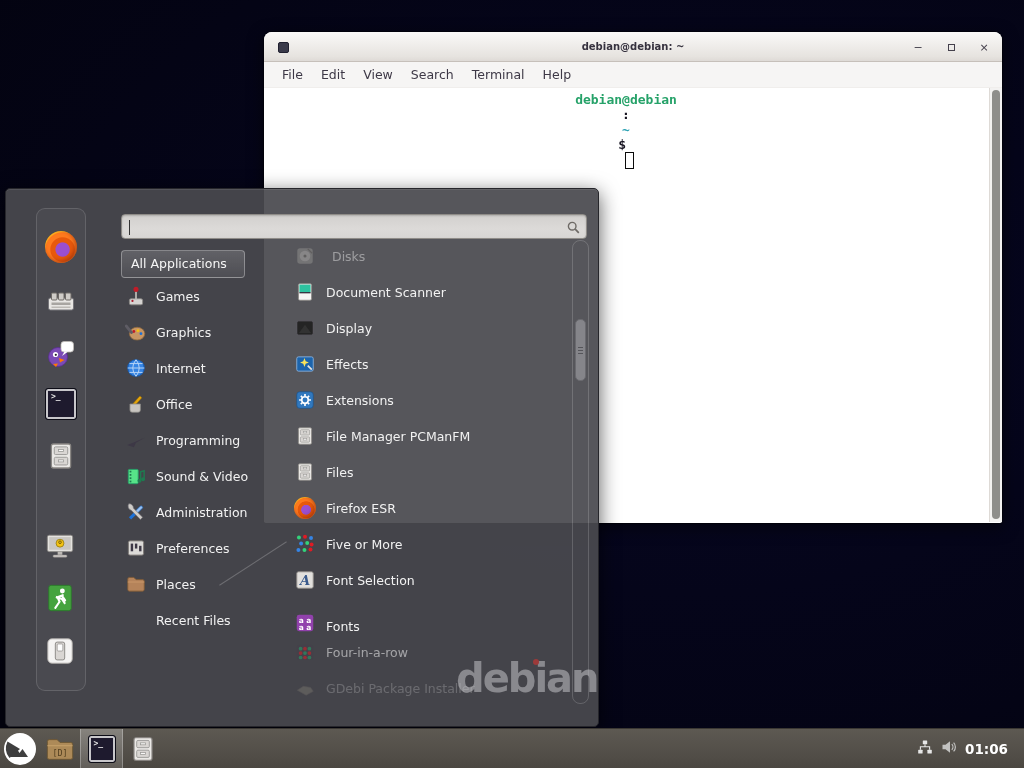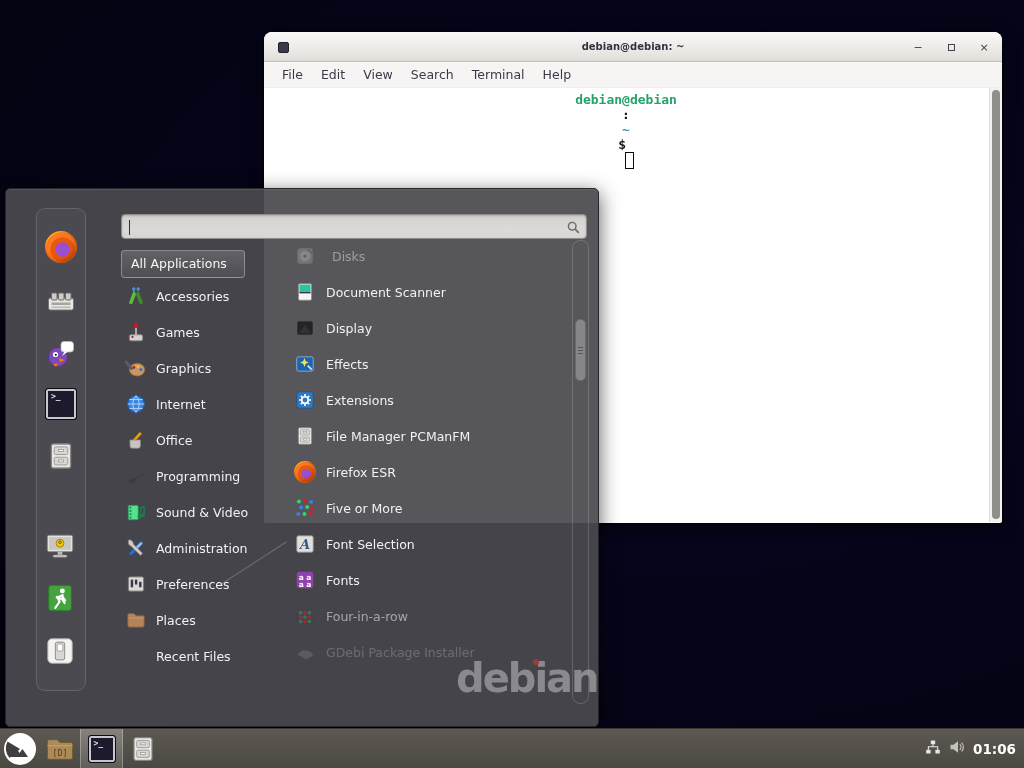--- a/index.html
+++ b/index.html
@@ -145,21 +145,21 @@
   }
   .tb-left { display:flex; align-items:center; height:40px; }
   .tb-btn { height:40px; display:flex; align-items:center; justify-content:center; }
   .tb-menu-btn { width:40px; }
   .tb-folder { width:40px; }
   .tb-task-active {
     width:43px; background:linear-gradient(rgba(255,255,255,.25), rgba(255,255,255,.12));
     border-left:1px solid rgba(255,255,255,.28); border-right:1px solid rgba(255,255,255,.28);
   }
   .tb-cabinet { width:40px; }
-  .tb-right { margin-left:auto; display:flex; align-items:center; gap:8px; padding-right:8px; height:40px; }
+  .tb-right { margin-left:auto; display:flex; align-items:center; gap:8px; padding-right:16px; height:40px; }
   .tb-clock { color:#ffffff; font-weight:bold; font-size:13.5px; }
 </style>
 </head>
 <body>
 
 <div class="screen">
 
   <div class="term-window">
     <div class="term-titlebar">
       <span class="term-titlebar-icon"></span>
@@ -201,31 +201,20 @@
             <path d="M9.2 9.2 L12.8 12.8" stroke="#6e6a66" stroke-width="1.7"></path>
           </svg></span>
     </div>
 
     <div class="all-apps-btn">All Applications</div>
 
     <div class="cat-list">
         <div class="cat-row">
           <span class="icon20" style="display: inline-flex;">
             <svg viewBox="0 0 20 20" width="22" height="22">
-              <path d="M3.5 16.5 L8 4.5 L10 8.5 L6.5 17.5 Z" fill="#5dbb45"></path>
-              <path d="M16.5 16.5 L12 4.5 L10 8.5 L13.5 17.5 Z" fill="#3c8c28"></path>
-              <circle cx="8" cy="3.6" r="1.6" fill="#4a90d9"></circle>
-              <circle cx="12" cy="3.6" r="1.6" fill="#4a90d9"></circle>
-            </svg>
-          </span>
-          <span class="lbl">Accessories</span>
-        </div>
-        <div class="cat-row">
-          <span class="icon20" style="display: inline-flex;">
-            <svg viewBox="0 0 20 20" width="22" height="22">
               <rect x="4" y="12.5" width="12" height="5.5" rx="1.5" fill="#d5d3d1" stroke="#8a8784" stroke-width="0.8"></rect>
               <rect x="9.2" y="5" width="1.6" height="8" fill="#bcb9b5"></rect>
               <circle cx="10" cy="4" r="2.3" fill="#c01c28"></circle>
               <circle cx="6.8" cy="14.5" r="1" fill="#a51d2d"></circle>
             </svg>
           </span>
           <span class="lbl">Games</span>
         </div>
         <div class="cat-row">
           <span class="icon20" style="display: inline-flex;">
@@ -375,20 +364,32 @@
           <span class="icon20" style="display: inline-flex;">
             <svg viewBox="0 0 20 20" width="22" height="22">
               <rect x="4" y="2.5" width="12" height="15" rx="1.3" fill="#ebe9e6" stroke="#8a8784" stroke-width="0.8"></rect>
               <rect x="5.8" y="4.3" width="8.4" height="4.8" rx="0.8" fill="#d9d6d3" stroke="#9a9996" stroke-width="0.6"></rect>
               <rect x="5.8" y="10.8" width="8.4" height="4.8" rx="0.8" fill="#d9d6d3" stroke="#9a9996" stroke-width="0.6"></rect>
               <rect x="8.4" y="5.9" width="3.2" height="1.3" fill="#f8f7f6" stroke="#9a9996" stroke-width="0.5"></rect>
               <rect x="8.4" y="12.4" width="3.2" height="1.3" fill="#f8f7f6" stroke="#9a9996" stroke-width="0.5"></rect>
             </svg>
           </span>
           <span class="lbl">File Manager PCManFM</span>
+        </div>
+        <div class="app-row" style="opacity: 1;">
+          <span class="icon20" style="display: inline-flex;">
+            <svg viewBox="0 0 20 20" width="22" height="22">
+              <rect x="4" y="2.5" width="12" height="15" rx="1.3" fill="#ebe9e6" stroke="#8a8784" stroke-width="0.8"></rect>
+              <rect x="5.8" y="4.3" width="8.4" height="4.8" rx="0.8" fill="#d9d6d3" stroke="#9a9996" stroke-width="0.6"></rect>
+              <rect x="5.8" y="10.8" width="8.4" height="4.8" rx="0.8" fill="#d9d6d3" stroke="#9a9996" stroke-width="0.6"></rect>
+              <rect x="8.4" y="5.9" width="3.2" height="1.3" fill="#f8f7f6" stroke="#9a9996" stroke-width="0.5"></rect>
+              <rect x="8.4" y="12.4" width="3.2" height="1.3" fill="#f8f7f6" stroke="#9a9996" stroke-width="0.5"></rect>
+            </svg>
+          </span>
+          <span class="lbl">Files</span>
         </div>
         <div class="app-row" style="opacity: 1;">
           <span class="icon-firefox icon20" style="height: 22px; width: 22px;"></span>
           <span class="lbl">Firefox ESR</span>
         </div>
         <div class="app-row" style="opacity: 1;">
           <span class="icon20" style="display: inline-flex;">
             <svg viewBox="0 0 20 20" width="22" height="22">
               <circle cx="4.5" cy="4" r="1.8" fill="#33d17a"></circle>
               <circle cx="10" cy="3.5" r="1.8" fill="#e01b24"></circle>
@@ -405,21 +406,21 @@
         </div>
         <div class="app-row" style="opacity: 1;">
           <span class="icon20" style="display: inline-flex;">
             <svg viewBox="0 0 20 20" width="22" height="22">
               <rect x="2.5" y="2.5" width="15" height="15" rx="1.6" fill="#e2e0dd" stroke="#8a8784" stroke-width="0.9"></rect>
               <text x="10" y="14.2" font-size="12" font-style="italic" font-weight="bold" font-family="DejaVu Serif,serif" text-anchor="middle" fill="#3a5a8c">A</text>
             </svg>
           </span>
           <span class="lbl">Font Selection</span>
         </div>
-        <div class="app-row" style="opacity: 1;">
+        <div class="app-row" style="opacity: 1; align-items: flex-end;">
           <span class="icon20" style="display: inline-flex;">
             <svg viewBox="0 0 20 20" width="22" height="22">
               <rect x="2.5" y="2.5" width="15" height="15" rx="2.2" fill="#9141ac"></rect>
               <text x="10" y="10.2" font-size="6.8" font-weight="bold" text-anchor="middle" fill="#ffffff">a a</text>
               <text x="10" y="16.4" font-size="6.8" font-weight="bold" text-anchor="middle" fill="#ffffff">a a</text>
             </svg>
           </span>
           <span class="lbl">Fonts</span>
         </div>
         <div class="app-row" style="opacity: 0.55;">

